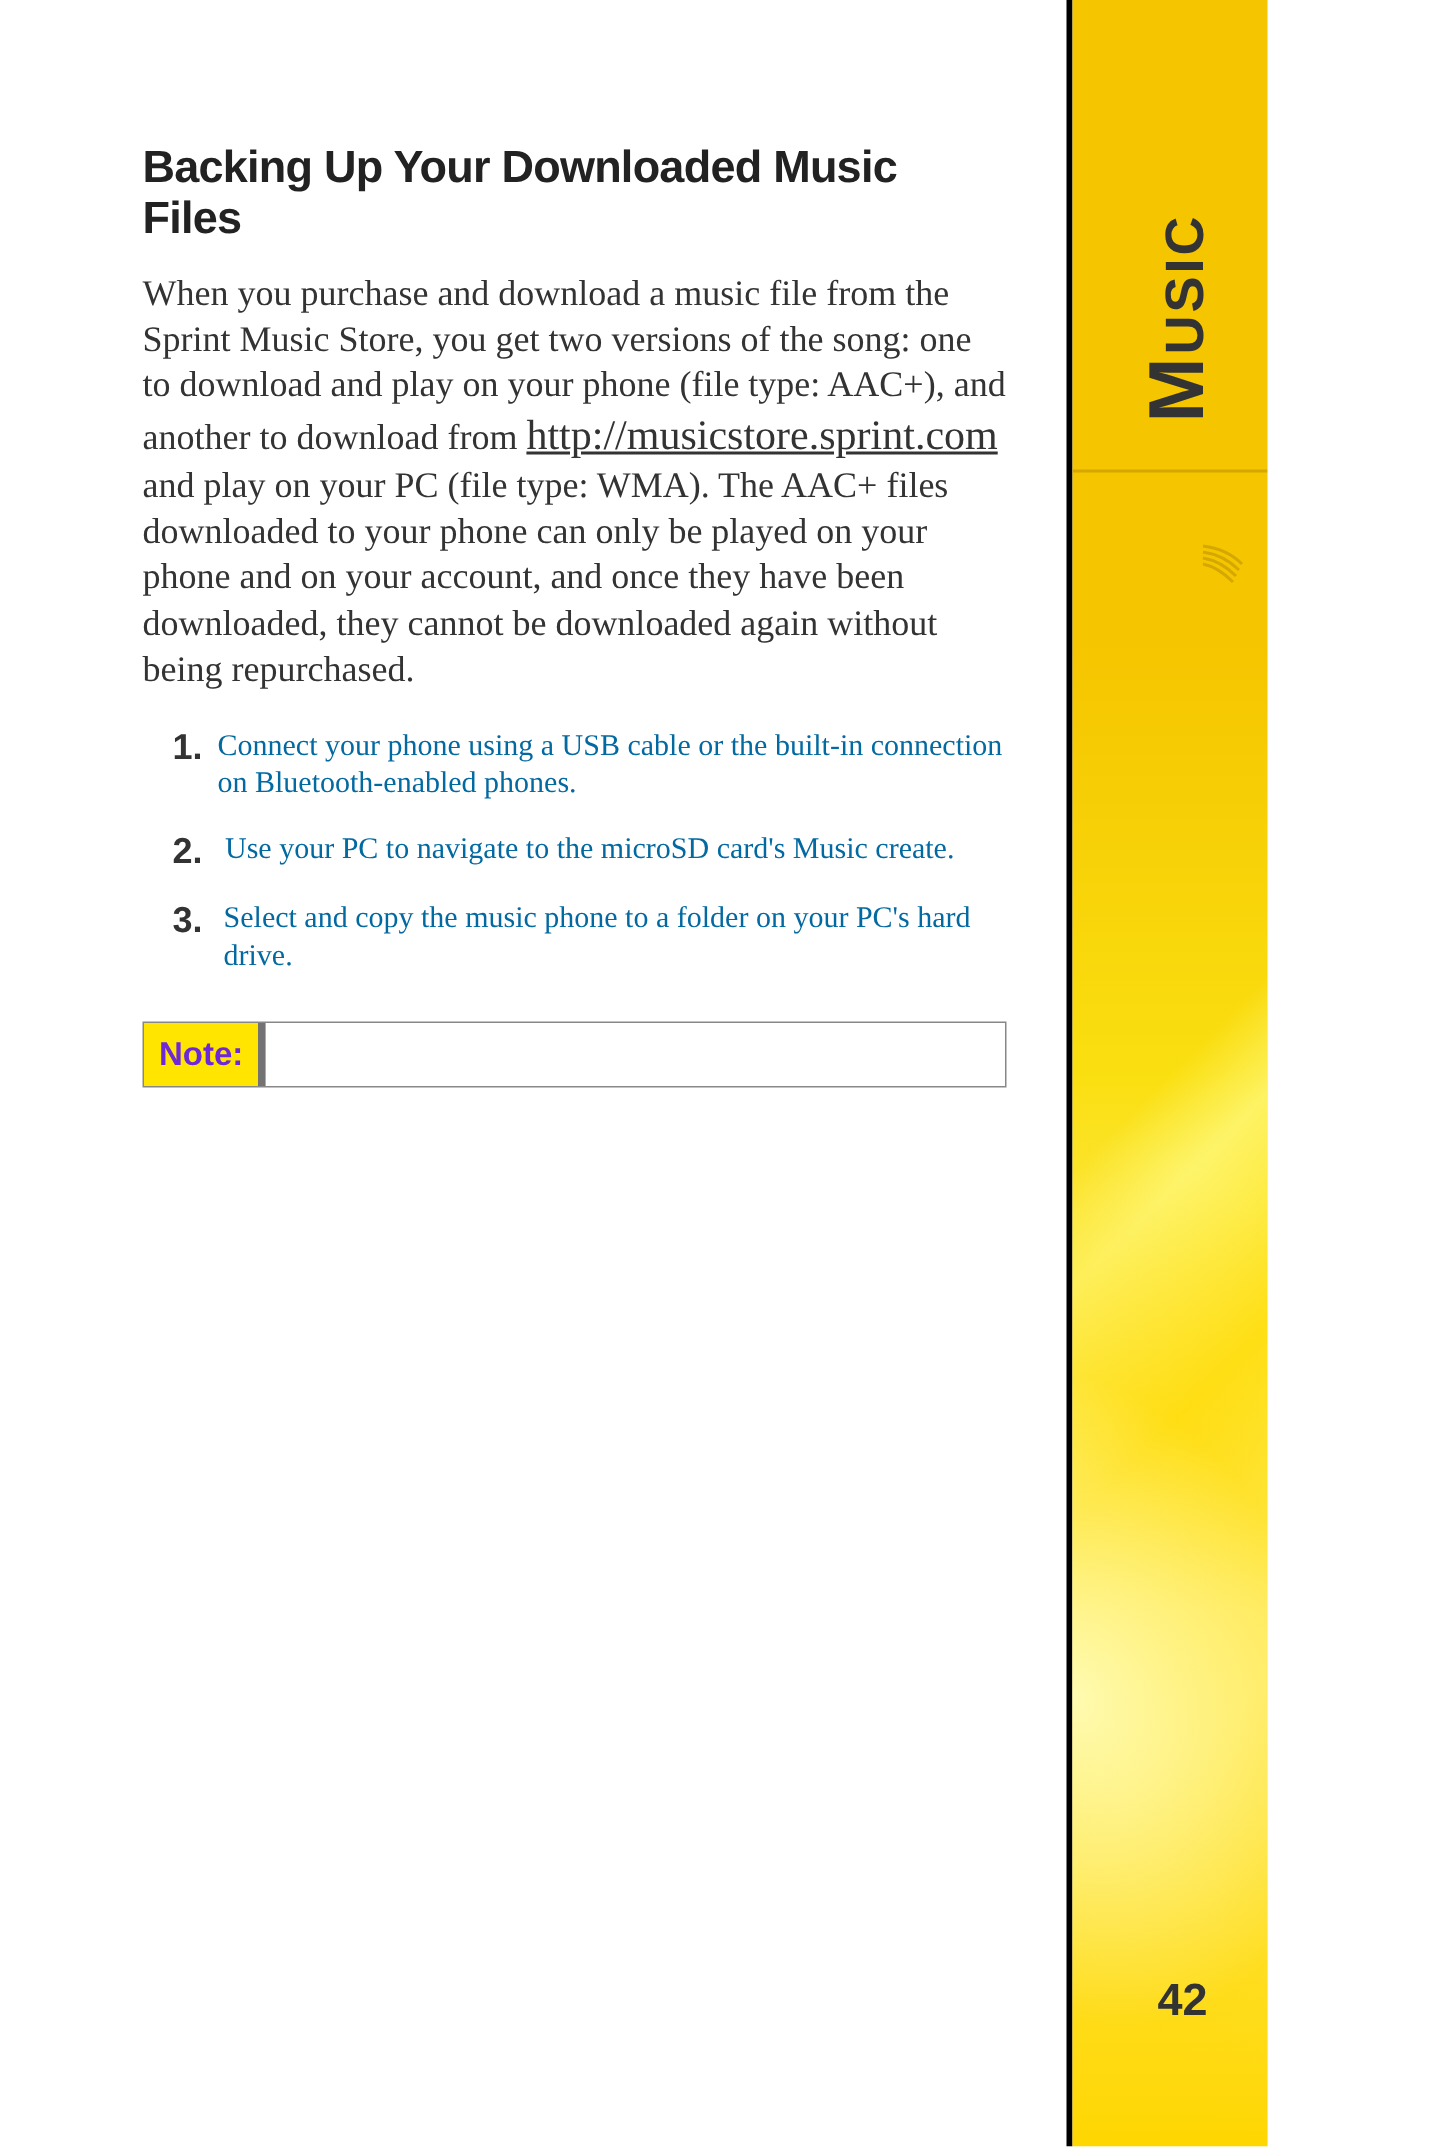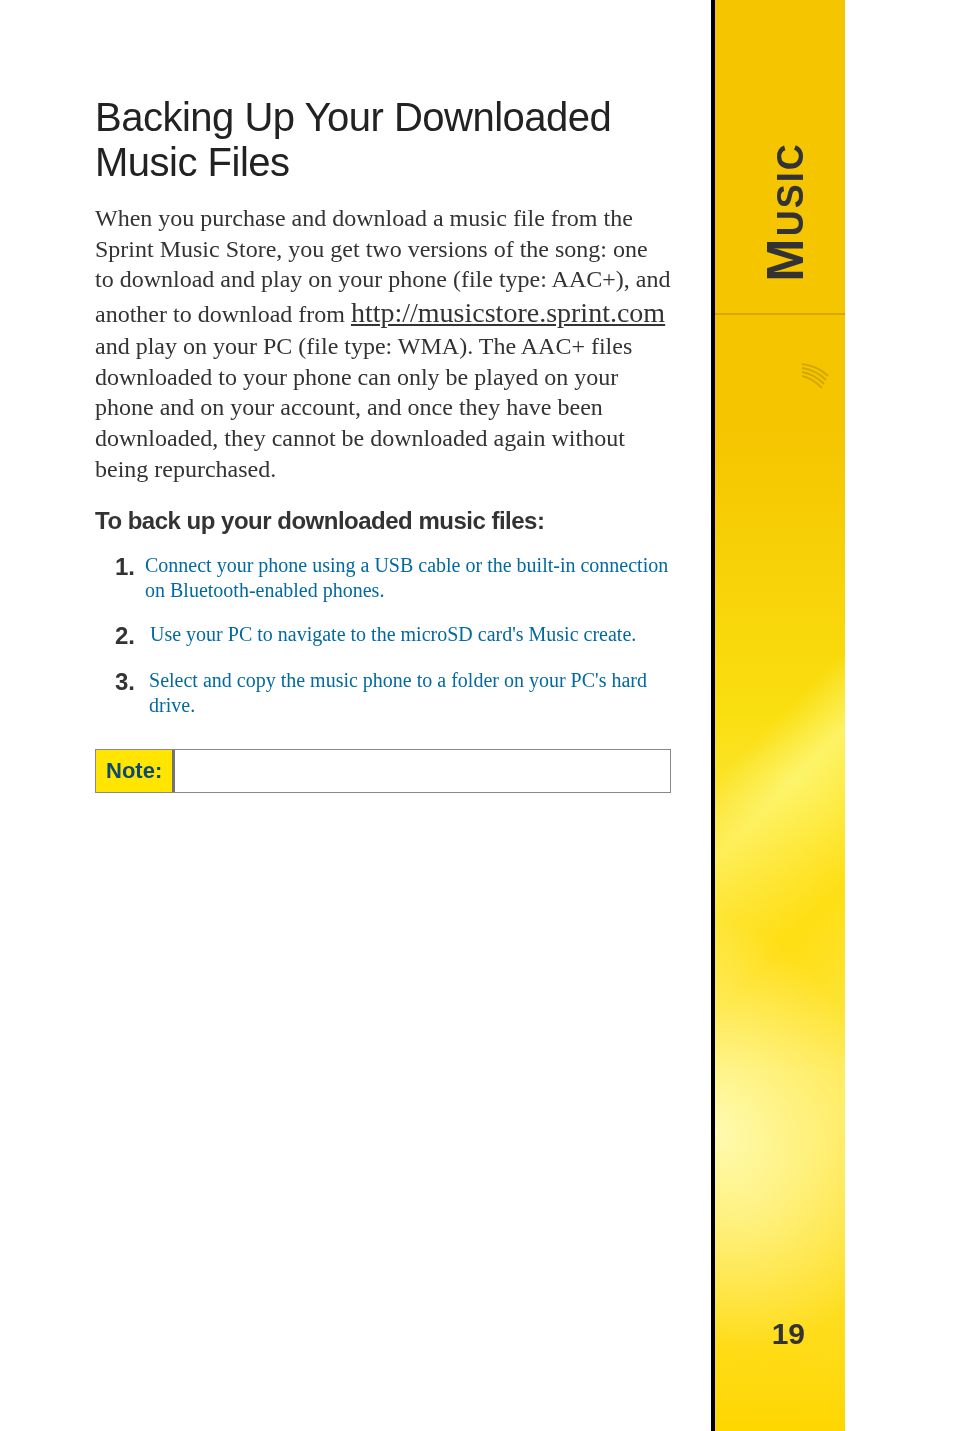--- a/index.html
+++ b/index.html
@@ -83,22 +83,22 @@
       bottom: 80px;
       right: 40px;
       font-family: Arial, sans-serif;
       font-weight: bold;
       font-size: 30px;
       color: #333;
       z-index: 10;
     }
     h1 {
       font-family: Arial, sans-serif;
-      font-weight: normal;
-      font-size: 40px;
+      font-weight: bold;
+      font-size: 30px;
       color: #222;
       margin-bottom: 18px;
       letter-spacing: -0.5px;
     }
     .body-text {
       font-size: 24px;
       line-height: 1.28;
       color: #333;
       margin-bottom: 22px;
     }
@@ -142,22 +142,22 @@
       display: flex;
       border: 1px solid #888;
       margin-top: 8px;
     }
     .note-label {
       background: #ffe500;
       padding: 8px 10px;
       font-family: Arial, sans-serif;
       font-weight: bold;
       font-size: 22px;
-      color: #0c4a6e;
-      border-right: 3px solid #737373;
+      color: #6d28d9;
+      border-right: 5px solid #737373;
       min-width: 78px;
       display: flex;
       align-items: flex-start;
     }
     .note-text {
       background: #e8e8e8;
       padding: 8px 14px;
       font-family: Arial, sans-serif;
       font-size: 21px;
       line-height: 1.25;
@@ -168,21 +168,20 @@
 <body>
 
 <div class="content-area">
   <h1>Backing Up Your Downloaded Music Files</h1>
 
   <p class="body-text">
     <span>When you purchase and download a music file from the Sprint Music Store, you get two versions of the song: one to download and play on your phone (file type: AAC+), and another to download from </span><span class="link">http://musicstore.sprint.com</span><span> and play on your PC (file type: WMA). The AAC+ files downloaded to your phone can only be played on your phone and on your account, and once they have been downloaded, they cannot be downloaded again without being repurchased.</span>
   </p>
 
 
-  <p class="subheading">To back up your downloaded music files:</p>
 
   <ol>
     <li>
       <span class="list-number">1.</span>
       <span class="list-text">Connect your phone using a USB cable or the built-in connection on Bluetooth-enabled phones.</span>
     </li>
     <li>
       <span class="list-number">2.</span>
       <span class="list-text">Use your PC to navigate to the microSD card's Music create.</span>
     </li>
@@ -199,14 +198,14 @@
 
 <div class="right-panel">
   <div class="side-tab">
     <div class="side-tab-label">Music</div>
   </div>
   <div class="logo-mark">
     <svg viewBox="0 0 30 30" width="30" height="30">
       <path d="M2 4 Q 18 6 28 16 M2 8 Q 16 10 26 20 M2 12 Q 14 14 24 24 M2 16 Q 12 18 22 28" stroke="#d4a800" stroke-width="2" fill="none"></path>
     </svg>
   </div>
-  <div class="page-number">19</div>
+  <div class="page-number">42</div>
 </div>
 
 </body></html>

